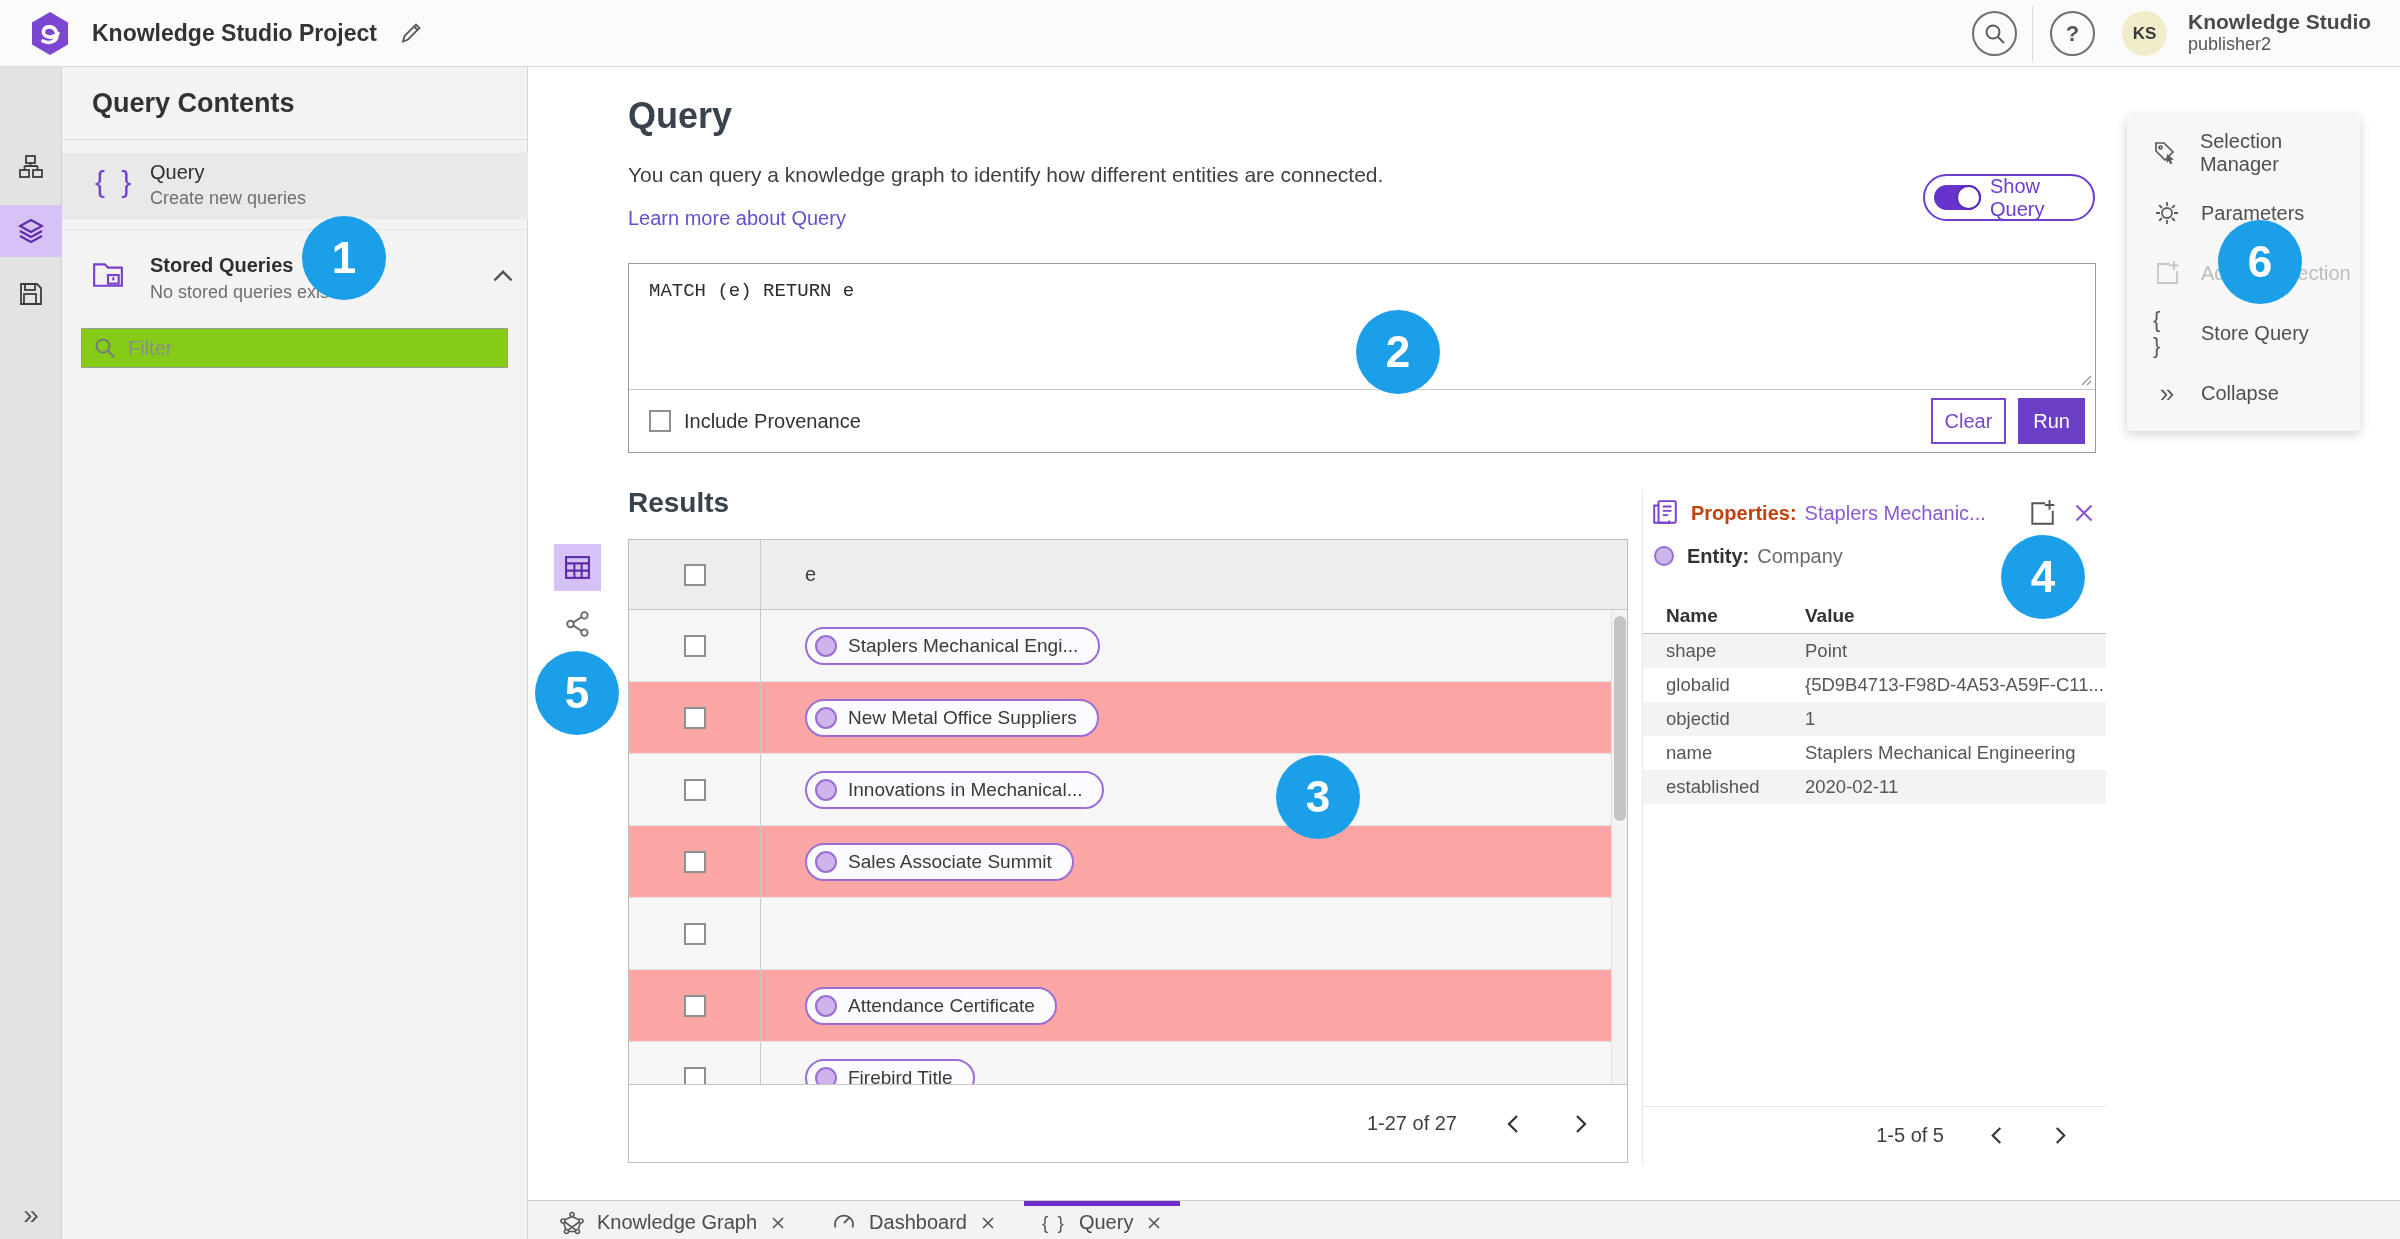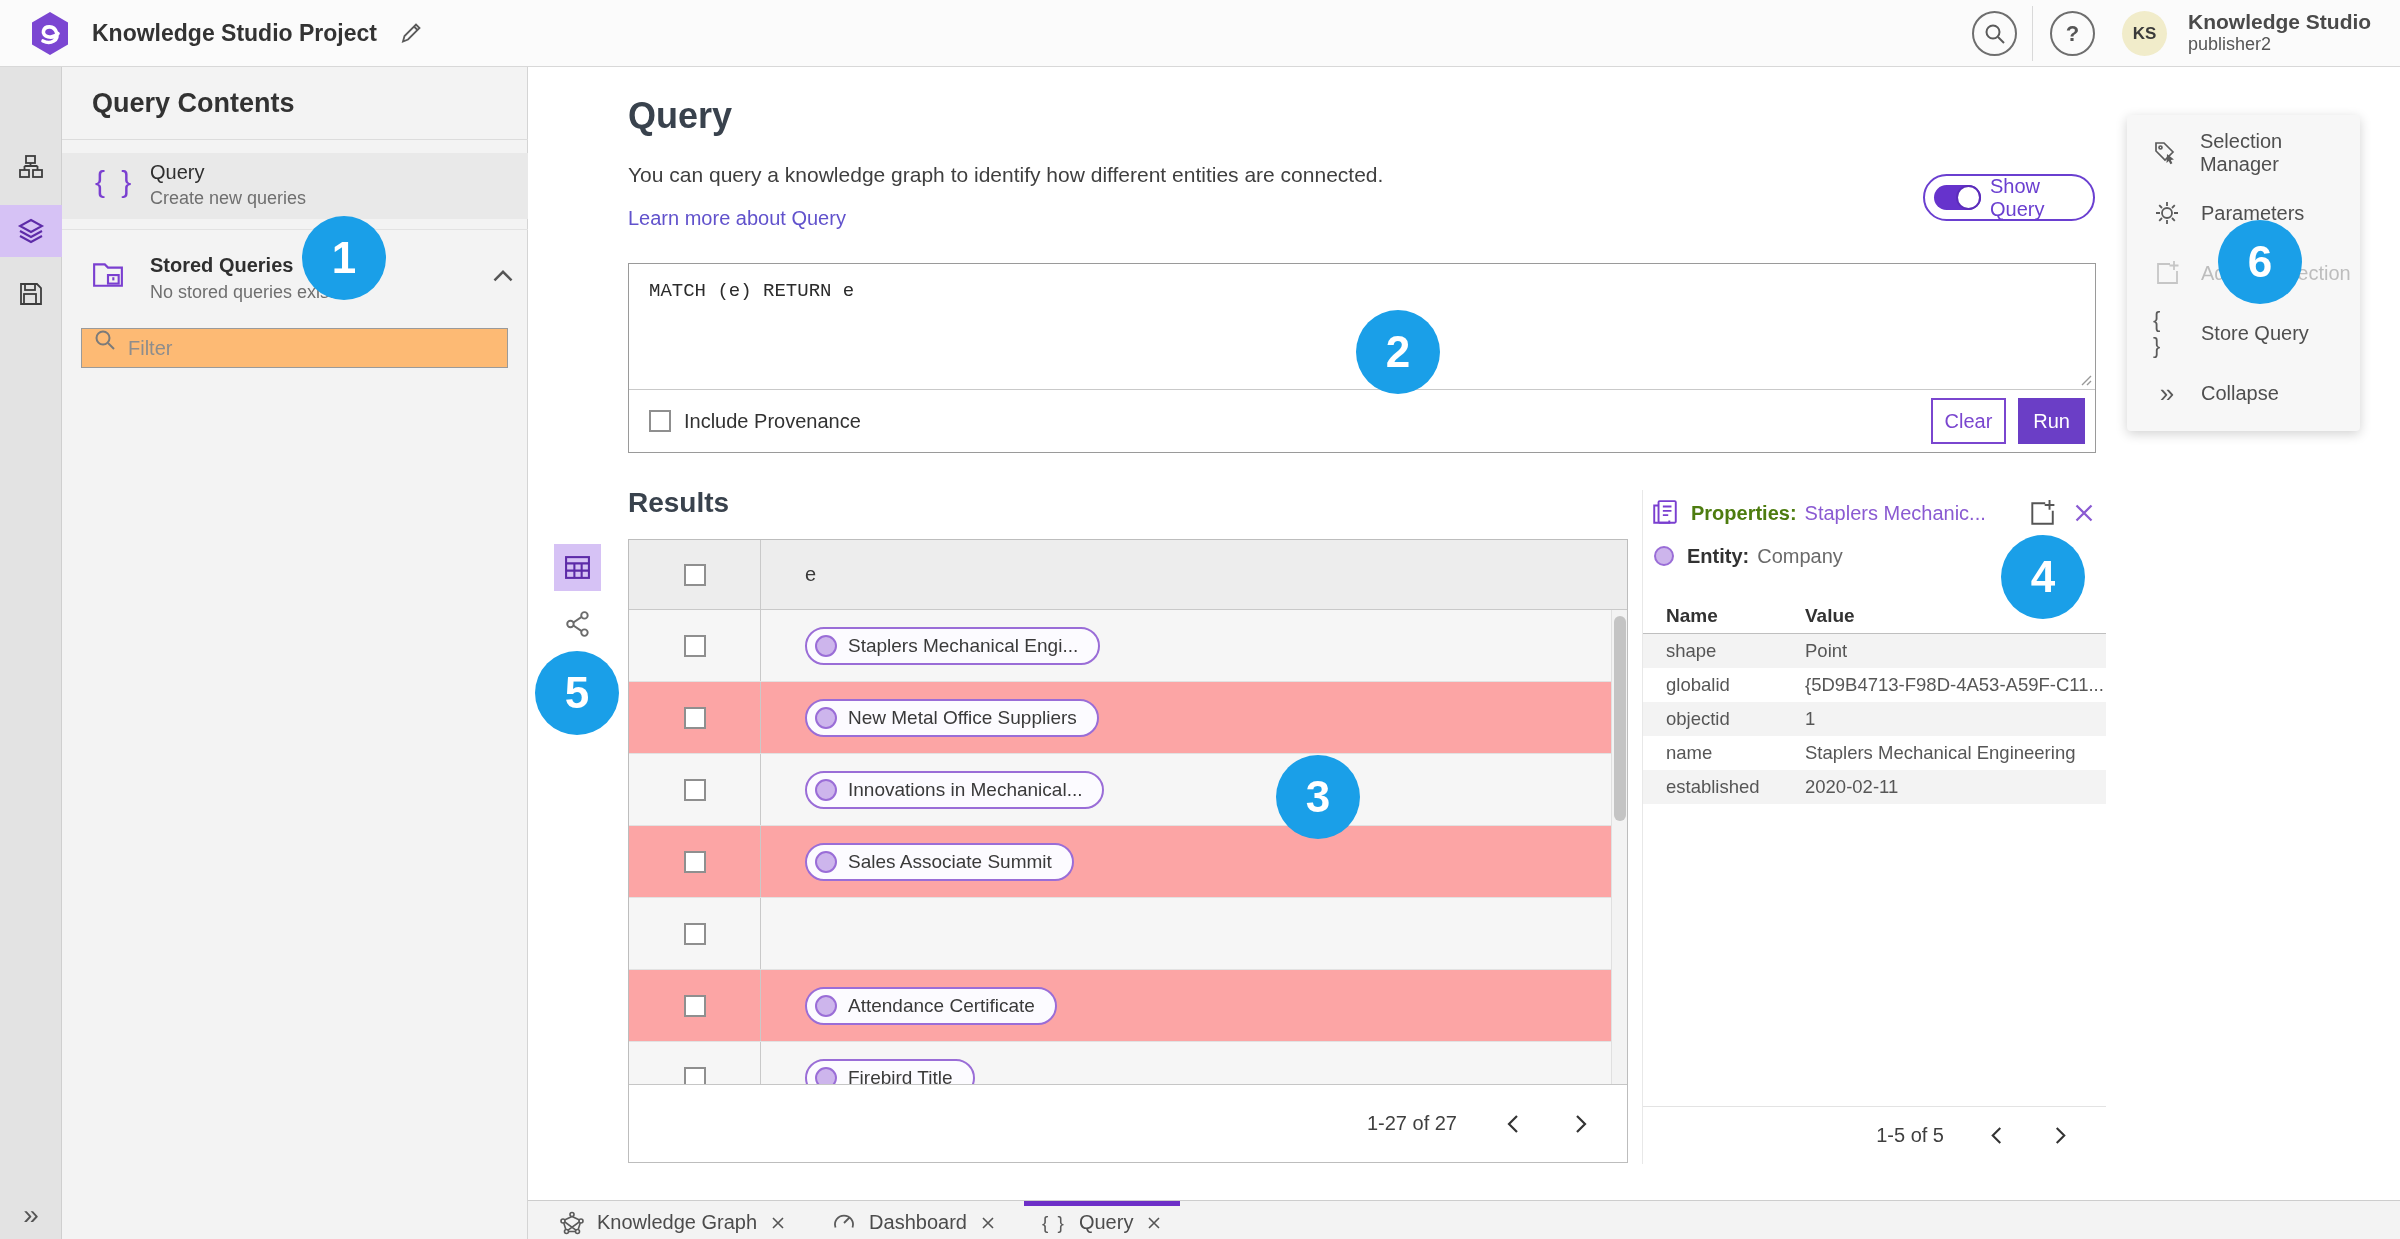--- a/index.html
+++ b/index.html
@@ -36,21 +36,21 @@
   .panel-divider { position:absolute; left:0; top:72px; width:466px; height:0; border-top:1px solid #dcdcdc; }
   .query-item { position:absolute; left:0; top:86px; width:466px; height:66px; background:#e9e9e9; cursor:pointer; }
   .query-item .braces-icon { position:absolute; left:33px; top:12px; font-size:30px; color:#7a3fd0; letter-spacing:4px; }
   .item-title { position:absolute; left:88px; top:8px; font-size:20px; color:#2f2f2f; }
   .item-sub { position:absolute; left:88px; top:35px; font-size:18px; color:#6f6f6f; }
   .stored-item { position:absolute; left:0; top:162px; width:466px; height:100px; border-top:1px solid #e2e2e2; cursor:pointer; }
   .stored-item .folder-icon { position:absolute; left:30px; top:30px; }
   .stored-title { position:absolute; left:88px; top:24px; font-size:20px; font-weight:bold; color:#2f2f2f; }
   .stored-sub { position:absolute; left:88px; top:52px; font-size:18px; color:#6f6f6f; }
   .stored-caret { position:absolute; left:430px; top:38px; width:22px; height:16px; color:#555; cursor:pointer; }
-  .filter-wrap { position:absolute; left:19px; top:261px; width:427px; height:40px; background:#fdba74; border:1px solid #9a9a9a; display:flex; padding-left:12px; gap:12px; }
+  .filter-wrap { position:absolute; left:19px; top:261px; width:427px; height:40px; background:#84cc16; border:1px solid #9a9a9a; display:flex; align-items:center; padding-left:12px; gap:12px; }
   .filter-wrap input { border:none; outline:none; background:transparent; font-size:20px; color:#333; width:340px; font-family:"Liberation Sans",sans-serif; }
   .filter-wrap input::placeholder { color:#8d8d8d; }
 
   
   .main { position:absolute; left:528px; top:67px; width:1872px; height:1133px; background:#fff; }
   .page-title { position:absolute; left:100px; top:28px; font-size:36px; font-weight:bold; color:#39424d; }
   .page-desc { position:absolute; left:100px; top:96px; font-size:21px; color:#3f3f3f; }
   .learn-link { position:absolute; left:100px; top:140px; font-size:20px; color:#6152cc; cursor:pointer; }
 
   .show-query { position:absolute; left:1395px; top:107px; width:172px; height:47px; border:2px solid #6a3fd0; border-radius:25px; display:flex; align-items:center; gap:9px; padding-left:9px; color:#6a3fd0; font-size:20px; cursor:pointer; background:#fff; }
@@ -84,21 +84,21 @@
   .pill { display:inline-flex; align-items:center; gap:11px; height:38px; padding:0 20px 0 8px; border:2px solid #9a6dd7; border-radius:20px; background:#fcfbff; font-size:19px; color:#3a3a3a; cursor:pointer; }
   .pill-dot { width:22px; height:22px; border-radius:50%; background:#cdb5ec; border:2px solid #9a6dd7; flex:0 0 auto; }
   .vscroll { position:absolute; right:0; top:0; bottom:0; width:16px; background:#f3f3f3; border-left:1px solid #e0e0e0; }
   .vthumb { position:absolute; left:2px; top:6px; width:12px; height:205px; background:#c4c4c4; border-radius:6px; cursor:grab; }
   .results-foot { height:77px; display:flex; align-items:center; justify-content:flex-end; gap:44px; padding-right:34px; font-size:20px; color:#3f3f3f; }
   .pg-btn { width:24px; height:24px; color:#333; cursor:pointer; display:flex; align-items:center; justify-content:center; }
 
   
   .props { position:absolute; left:1114px; top:423px; width:464px; height:674px; background:#fff; border-left:1px solid #e8e8e8; }
   .props-header { display:flex; align-items:center; height:46px; padding:0 12px 0 8px; }
-  .props-title { font-size:20px; font-weight:bold; color:#4d7c0f; margin-left:12px; }
+  .props-title { font-size:20px; font-weight:bold; color:#c2410c; margin-left:12px; }
   .props-link { font-size:20px; color:#8a5ad2; margin-left:8px; cursor:pointer; white-space:nowrap; }
   .props-spacer { flex:1; }
   .props-add { width:28px; height:28px; color:#555; cursor:pointer; margin-right:18px; }
   .props-close { width:20px; height:20px; color:#8a5ad2; cursor:pointer; }
   .entity-row { display:flex; align-items:center; height:40px; padding-left:11px; }
   .entity-dot { width:20px; height:20px; border-radius:50%; background:#cdb5ec; border:2px solid #9a6dd7; }
   .entity-label { font-size:20px; font-weight:bold; color:#323232; margin-left:13px; }
   .entity-value { font-size:20px; color:#6a6a6a; margin-left:8px; }
   .prop-table { margin-top:22px; }
   .prop-hrow { display:flex; height:36px; align-items:center; border-bottom:1px solid #bfbfbf; font-size:19px; font-weight:bold; color:#323232; }

